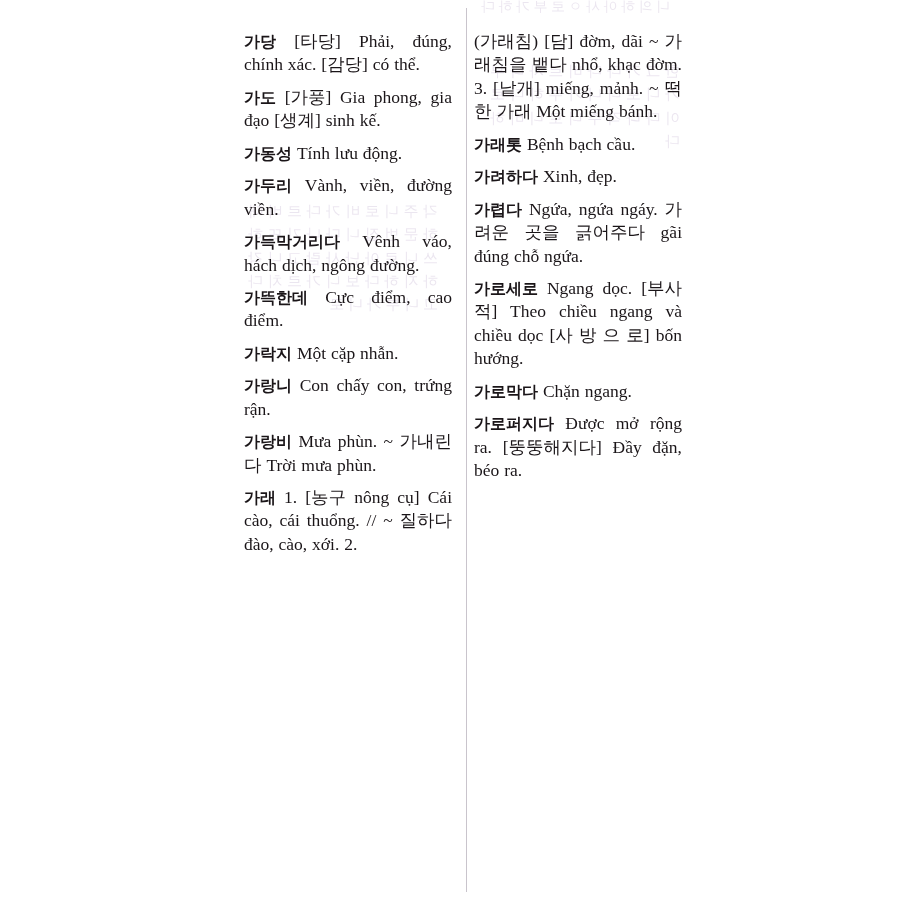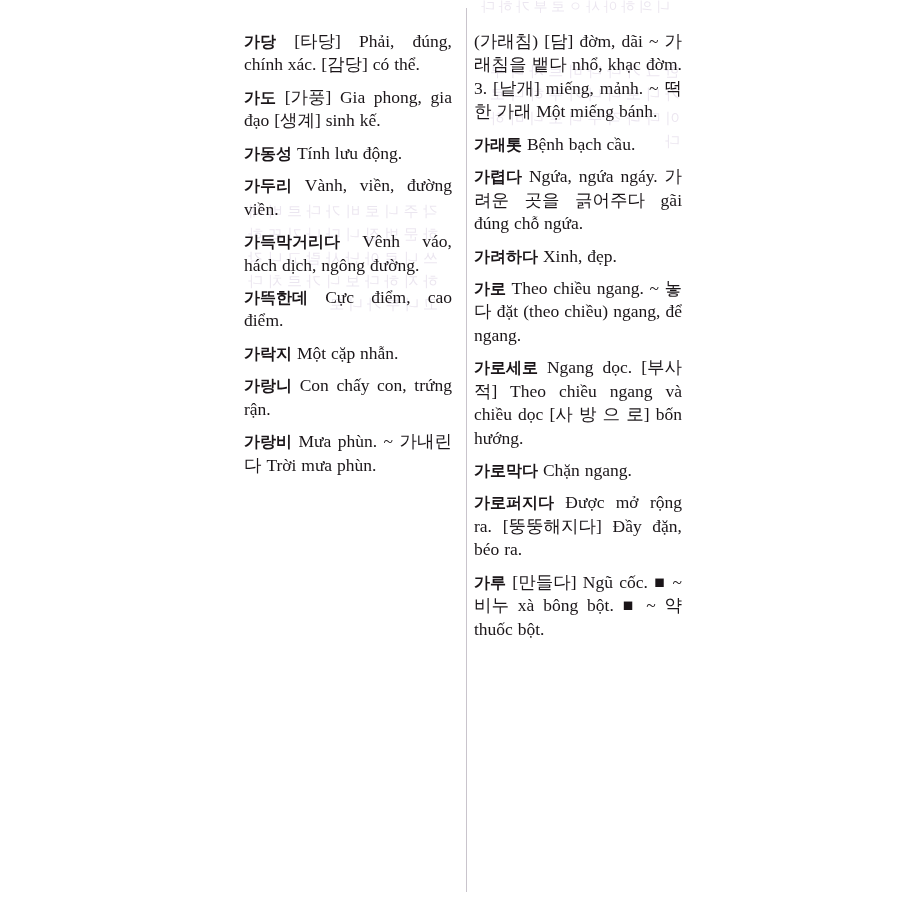--- a/index.html
+++ b/index.html
@@ -150,66 +150,62 @@
       <p class="entry">
         <span class="hwko">가랑니</span>
         <span>Con chấy con, trứng rận.</span>
       </p>
 
       <p class="entry">
         <span class="hwko">가랑비</span>
         <span>Mưa phùn. ~ 가내린다 Trời mưa phùn.</span>
       </p>
 
+      <p class="entry">
+        <span class="hwko">가래</span>
+        <span>1. [농구 nông cụ] Cái cào, cái thuổng. // ~ 질하다 đào, cào, xới. 2.</span>
+      </p>
 
     </div>
 
     <div class="col col-right">
 
       <p class="entry firstR">
         <span>(가래침) [담] đờm, dãi ~ 가래침을 뱉다 nhổ, khạc đờm. 3. [낱개] miếng, mảnh. ~ 떡한 가래 Một miếng bánh.</span>
       </p>
 
       <p class="entry">
         <span class="hwko">가래톳</span>
         <span>Bệnh bạch cầu.</span>
       </p>
 
       <p class="entry">
+        <span class="hwko">가려하다</span>
+        <span>Xinh, đẹp.</span>
+      </p>
+
+      <p class="entry">
         <span class="hwko">가렵다</span>
         <span>Ngứa, ngứa ngáy. 가려운 곳을 긁어주다 gãi đúng chỗ ngứa.</span>
       </p>
 
-      <p class="entry">
-        <span class="hwko">가려하다</span>
-        <span>Xinh, đẹp.</span>
-      </p>
-
-      <p class="entry">
-        <span class="hwko">가로</span>
-        <span>Theo chiều ngang. ~ 놓다 đặt (theo chiều) ngang, để ngang.</span>
-      </p>
 
       <p class="entry">
         <span class="hwko">가로세로</span>
         <span>Ngang dọc. [부사적] Theo chiều ngang và chiều dọc [사 방 으 로] bốn hướng.</span>
       </p>
 
       <p class="entry">
         <span class="hwko">가로막다</span>
         <span>Chặn ngang.</span>
       </p>
 
       <p class="entry">
         <span class="hwko">가로퍼지다</span>
         <span>Được mở rộng ra. [뚱뚱해지다] Đầy đặn, béo ra.</span>
       </p>
 
-      <p class="entry">
-        <span class="hwko">가루</span>
-        <span>[만들다] Ngũ cốc. ■ ~ 비누 xà bông bột. ■ ~ 약 thuốc bột.</span>
-      </p>
 
 
     </div>
 
   </div>
 </div>
 
 </body></html>

